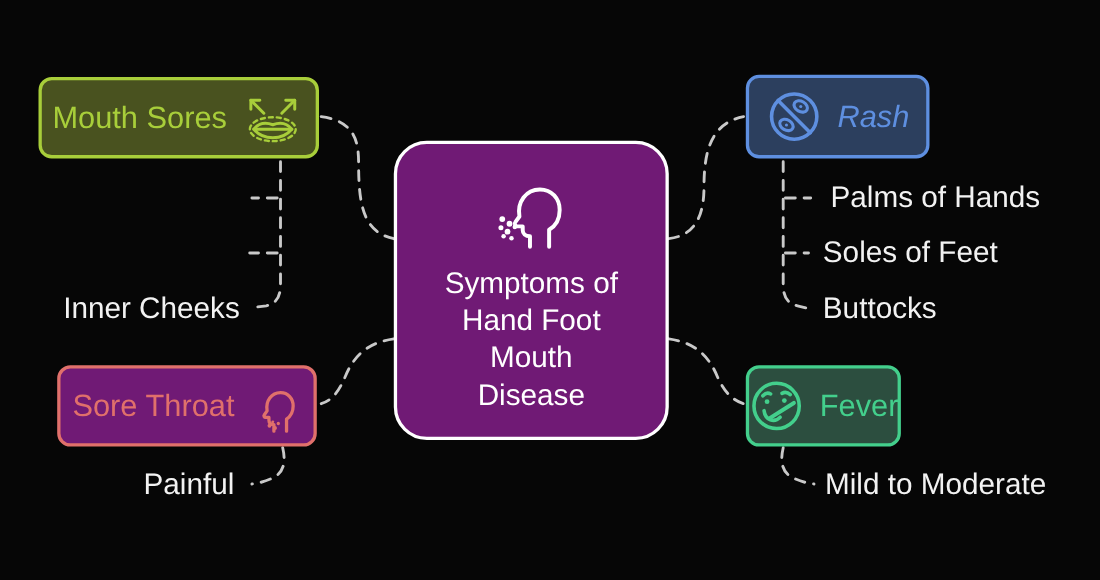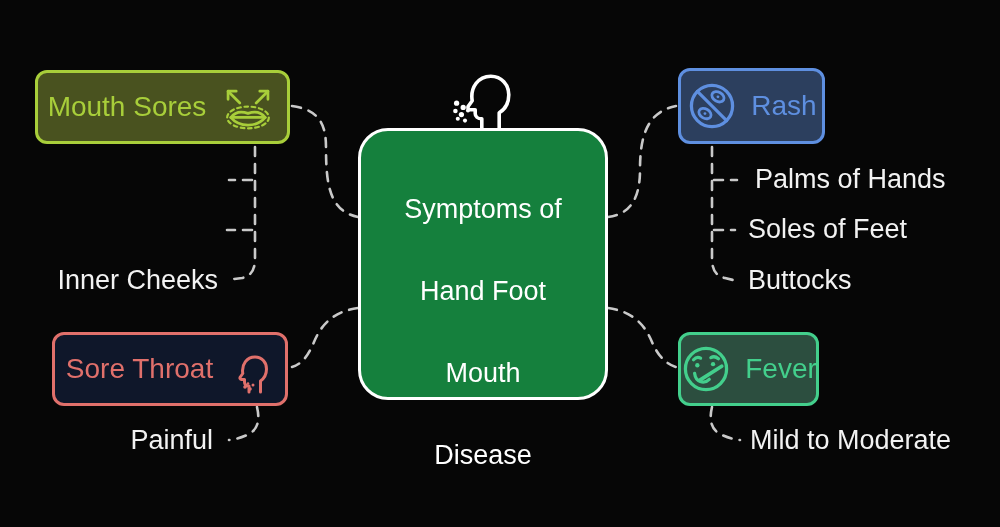--- a/index.html
+++ b/index.html
@@ -33,21 +33,21 @@
     align-items: center;
     justify-content: center;
     gap: 13px;
     border: 3px solid;
     border-radius: 12px;
     box-sizing: border-box;
     font-size: 28px;
     white-space: nowrap;
   }
   .node-mouth-sores { left: 35px;  top: 70px;  width: 255px; height: 74px; }
-  .node-rash        { left: 678px; top: 68px;  width: 147px; height: 76px; }
+  .node-rash        { left: 678px; top: 68px;  width: 167px; height: 76px; font-style: italic; }
   .node-sore-throat { left: 52px;  top: 332px; width: 236px; height: 74px; }
   .node-fever       { left: 678px; top: 332px; width: 141px; height: 74px; }
   .node .icon { display: flex; align-items: center; }
   .center-node {
     position: absolute;
     left: 358px; top: 128px;
     width: 250px; height: 272px;
     border: 3px solid;
     border-radius: 30px;
     box-sizing: border-box;
@@ -92,21 +92,21 @@
     <path stroke="currentColor" d="M 255 147 L 255 258 C 255 272 250 276 242 278 L 234 279"></path>
     <path stroke="currentColor" d="M 252 180 L 229 180"></path>
     <path stroke="currentColor" d="M 252 230 L 227 230"></path>
     <path stroke="currentColor" d="M 712 147 L 712 258 C 712 272 717 276 725 278 L 733 280"></path>
     <path stroke="currentColor" d="M 714 180 L 737 180"></path>
     <path stroke="currentColor" d="M 714 230 L 735 230"></path>
     <path stroke="currentColor" d="M 257 407 C 260 420 258 429 249 434 C 243 437 237 439 229 440"></path>
     <path stroke="currentColor" d="M 712 407 C 709 420 711 429 720 434 C 726 437 732 439 740 440"></path>
   </svg>
 
-  <div class="center-node" style="background-color: #15803d; border-color: rgb(255, 255, 255); color: rgb(255, 255, 255); gap: 48px;">
+  <div class="center-node" style="background-color: #701a75; border-color: rgb(255, 255, 255); color: rgb(255, 255, 255);">
     <span class="icon center-icon">
       <svg class="glyph" width="80" height="72" viewBox="0 0 64 60" fill="none" stroke="currentColor" stroke-width="3" stroke-linecap="round" stroke-linejoin="round">
         <path d="M31 57 V49 C27.5 49 25.5 47 25.5 44.5 V41.5 H21.5 C19.8 41.5 18.9 39.6 19.9 38.3 L23 34 C21.2 23 28 13.5 38.5 13.5 C47.5 13.5 53.5 20.5 53.5 29 C53.5 36 50.5 41 45.5 44 V57"></path>
         <g fill="currentColor" stroke="none">
           <circle cx="10" cy="36" r="2.2"></circle>
           <circle cx="15.5" cy="39.5" r="2.2"></circle>
           <circle cx="9" cy="42.5" r="1.9"></circle>
           <circle cx="14" cy="45.5" r="2.2"></circle>
           <circle cx="19.5" cy="42" r="1.7"></circle>
           <circle cx="11" cy="49" r="1.7"></circle>
@@ -145,21 +145,21 @@
         <ellipse cx="17.5" cy="31" rx="6" ry="4.3" stroke-width="2.6" transform="rotate(30 17.5 31)"></ellipse>
         <g fill="currentColor" stroke="none">
           <circle cx="29.5" cy="15.5" r="1.3"></circle>
           <circle cx="17.5" cy="31" r="1.3"></circle>
         </g>
       </svg>
     </span>
     <span>Rash</span>
   </div>
 
-  <div class="node node-sore-throat" style="background-color: #0f172a; border-color: rgb(224, 112, 107); color: rgb(224, 112, 107);">
+  <div class="node node-sore-throat" style="background-color: #701a75; border-color: rgb(224, 112, 107); color: rgb(224, 112, 107);">
     <span>Sore Throat</span>
     <span class="icon">
       <svg class="glyph" width="48" height="52" viewBox="0 0 48 52" fill="none" stroke="currentColor" stroke-width="3" stroke-linecap="round" stroke-linejoin="round">
         <path d="M23 49 V43 C20 43 18.5 41.3 18.5 39 V36.5 H15.5 C14.2 36.5 13.5 35 14.3 34 L16.8 30.5 C15.3 21.5 20.8 14 29 14 C36 14 40.5 19.5 40.5 26 C40.5 31.5 38 35.5 34.5 38 V49"></path>
         <g fill="currentColor" stroke="none">
           <circle cx="19" cy="44" r="1.8"></circle>
           <circle cx="24" cy="46" r="1.8"></circle>
           <circle cx="27" cy="42" r="1.5"></circle>
           <circle cx="22" cy="40.5" r="1.3"></circle>
         </g>

